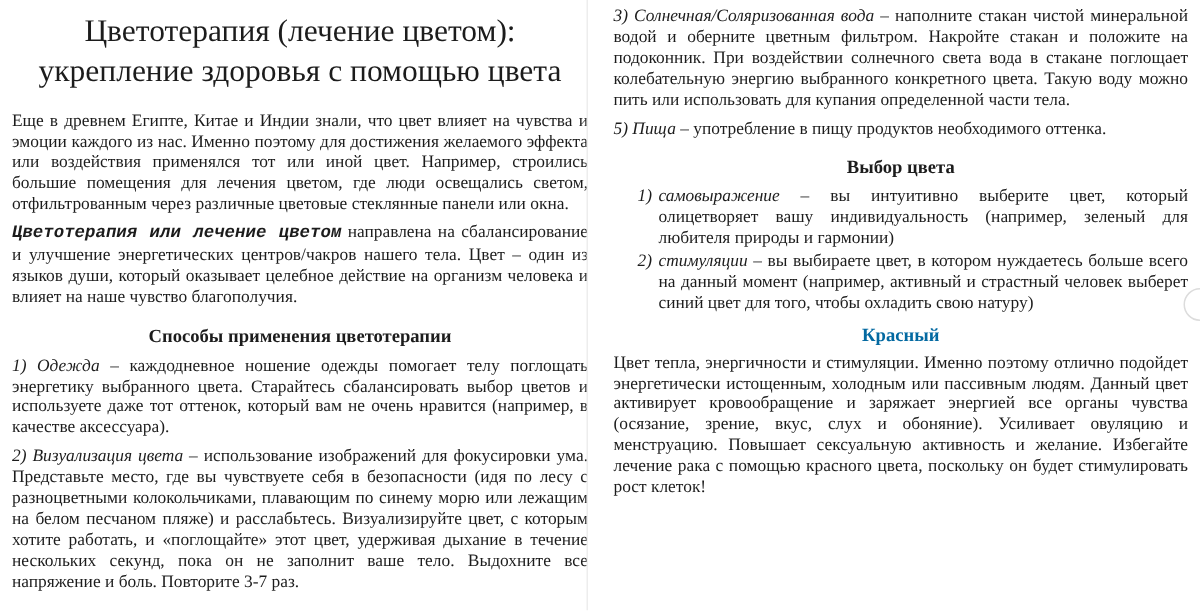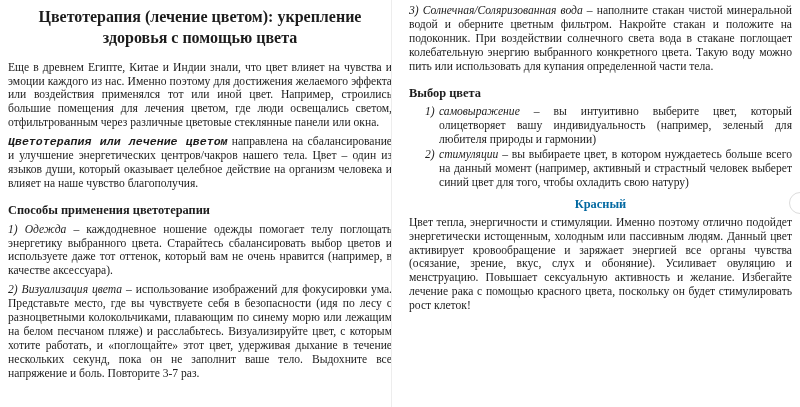--- a/index.html
+++ b/index.html
@@ -22,30 +22,30 @@
   }
   .col-left  { left: 8px;   width: 384px; }
   .col-right { left: 409px; width: 383px; }
   .divider {
     position: absolute;
     left: 391px; top: 0;
     width: 1px; height: 407px;
     background: #ededed;
   }
   h1.doc-title {
-    font-size: 16px;
-    font-weight: bold;
+    font-size: 21px;
+    font-weight: normal;
     text-align: center;
     line-height: 1.3;
     margin: 7px 14px 12px 14px;
   }
   h2.section-heading {
     font-size: 12.4px;
     font-weight: bold;
-    text-align: left;
+    text-align: center;
     margin: 12px 0 5px 0;
   }
   h3.red-heading {
     font-size: 12.4px;
     font-weight: bold;
     text-align: center;
     margin: 7px 0 4px 0;
   }
   p { margin: 4px 0 5px 0; }
   .lead   { font-weight: bold; font-style: italic; font-family: Liberation Mono, monospace; }
@@ -80,20 +80,21 @@
 
   <p><span class="ilabel">2) Визуализация цвета</span><span> – использование изображений для фокусировки ума. Представьте место, где вы чувствуете себя в безопасности (идя по лесу с разноцветными колокольчиками, плавающим по синему морю или лежащим на белом песчаном пляже) и расслабьтесь. Визуализируйте цвет, с которым хотите работать, и «поглощайте» этот цвет, удерживая дыхание в течение нескольких секунд, пока он не заполнит ваше тело. Выдохните все напряжение и боль. Повторите 3-7 раз.</span></p>
 </div>
 
 <div class="divider"></div>
 
 <div class="col col-right">
   <p><span class="ilabel">3) Солнечная/Соляризованная вода</span><span> – наполните стакан чистой минеральной водой и оберните цветным фильтром. Накройте стакан и положите на подоконник. При воздействии солнечного света вода в стакане поглощает колебательную энергию выбранного конкретного цвета. Такую воду можно пить или использовать для купания определенной части тела.</span></p>
 
 
+  <p><span class="ilabel">5) Пища</span><span> – употребление в пищу продуктов необходимого оттенка.</span></p>
 
   <h2 class="section-heading">Выбор цвета</h2>
 
 
   <div class="hang-list">
     <div class="hang">
       <span class="num">1)</span>
       <span class="body"><span class="ilabel">самовыражение</span><span> – вы интуитивно выберите цвет, который олицетворяет вашу индивидуальность (например, зеленый для любителя природы и гармонии)</span></span>
     </div>
     <div class="hang">

